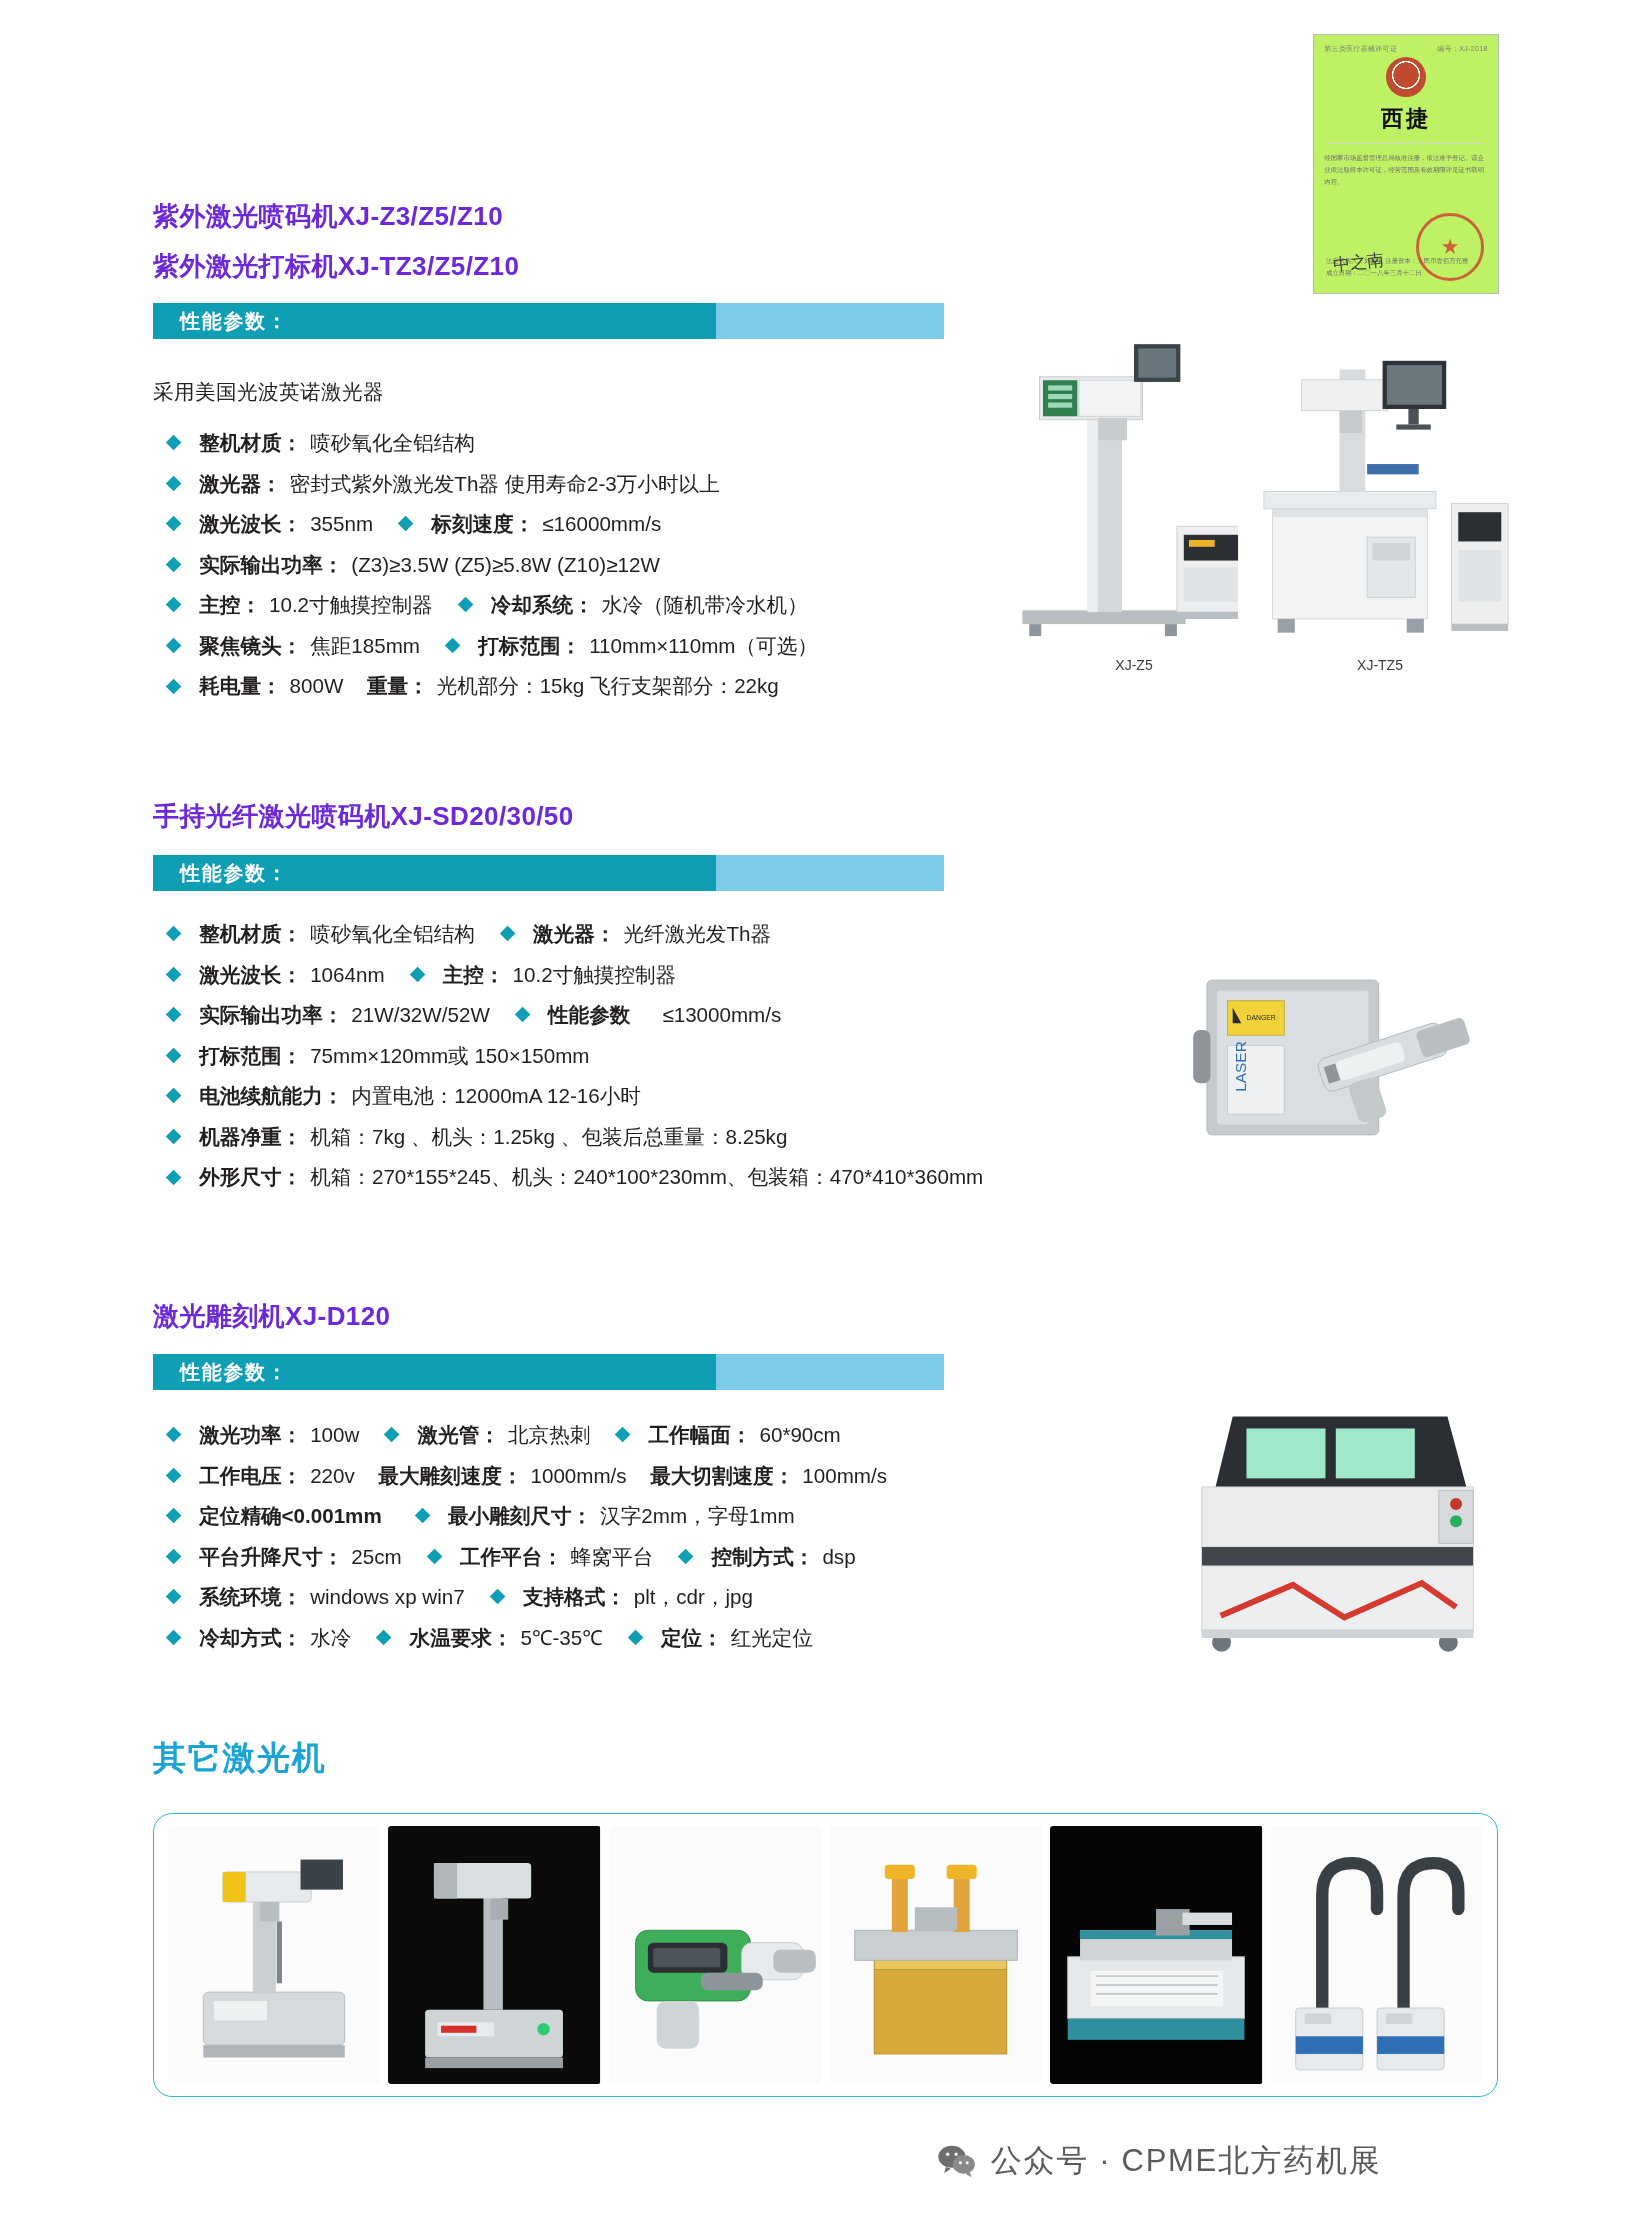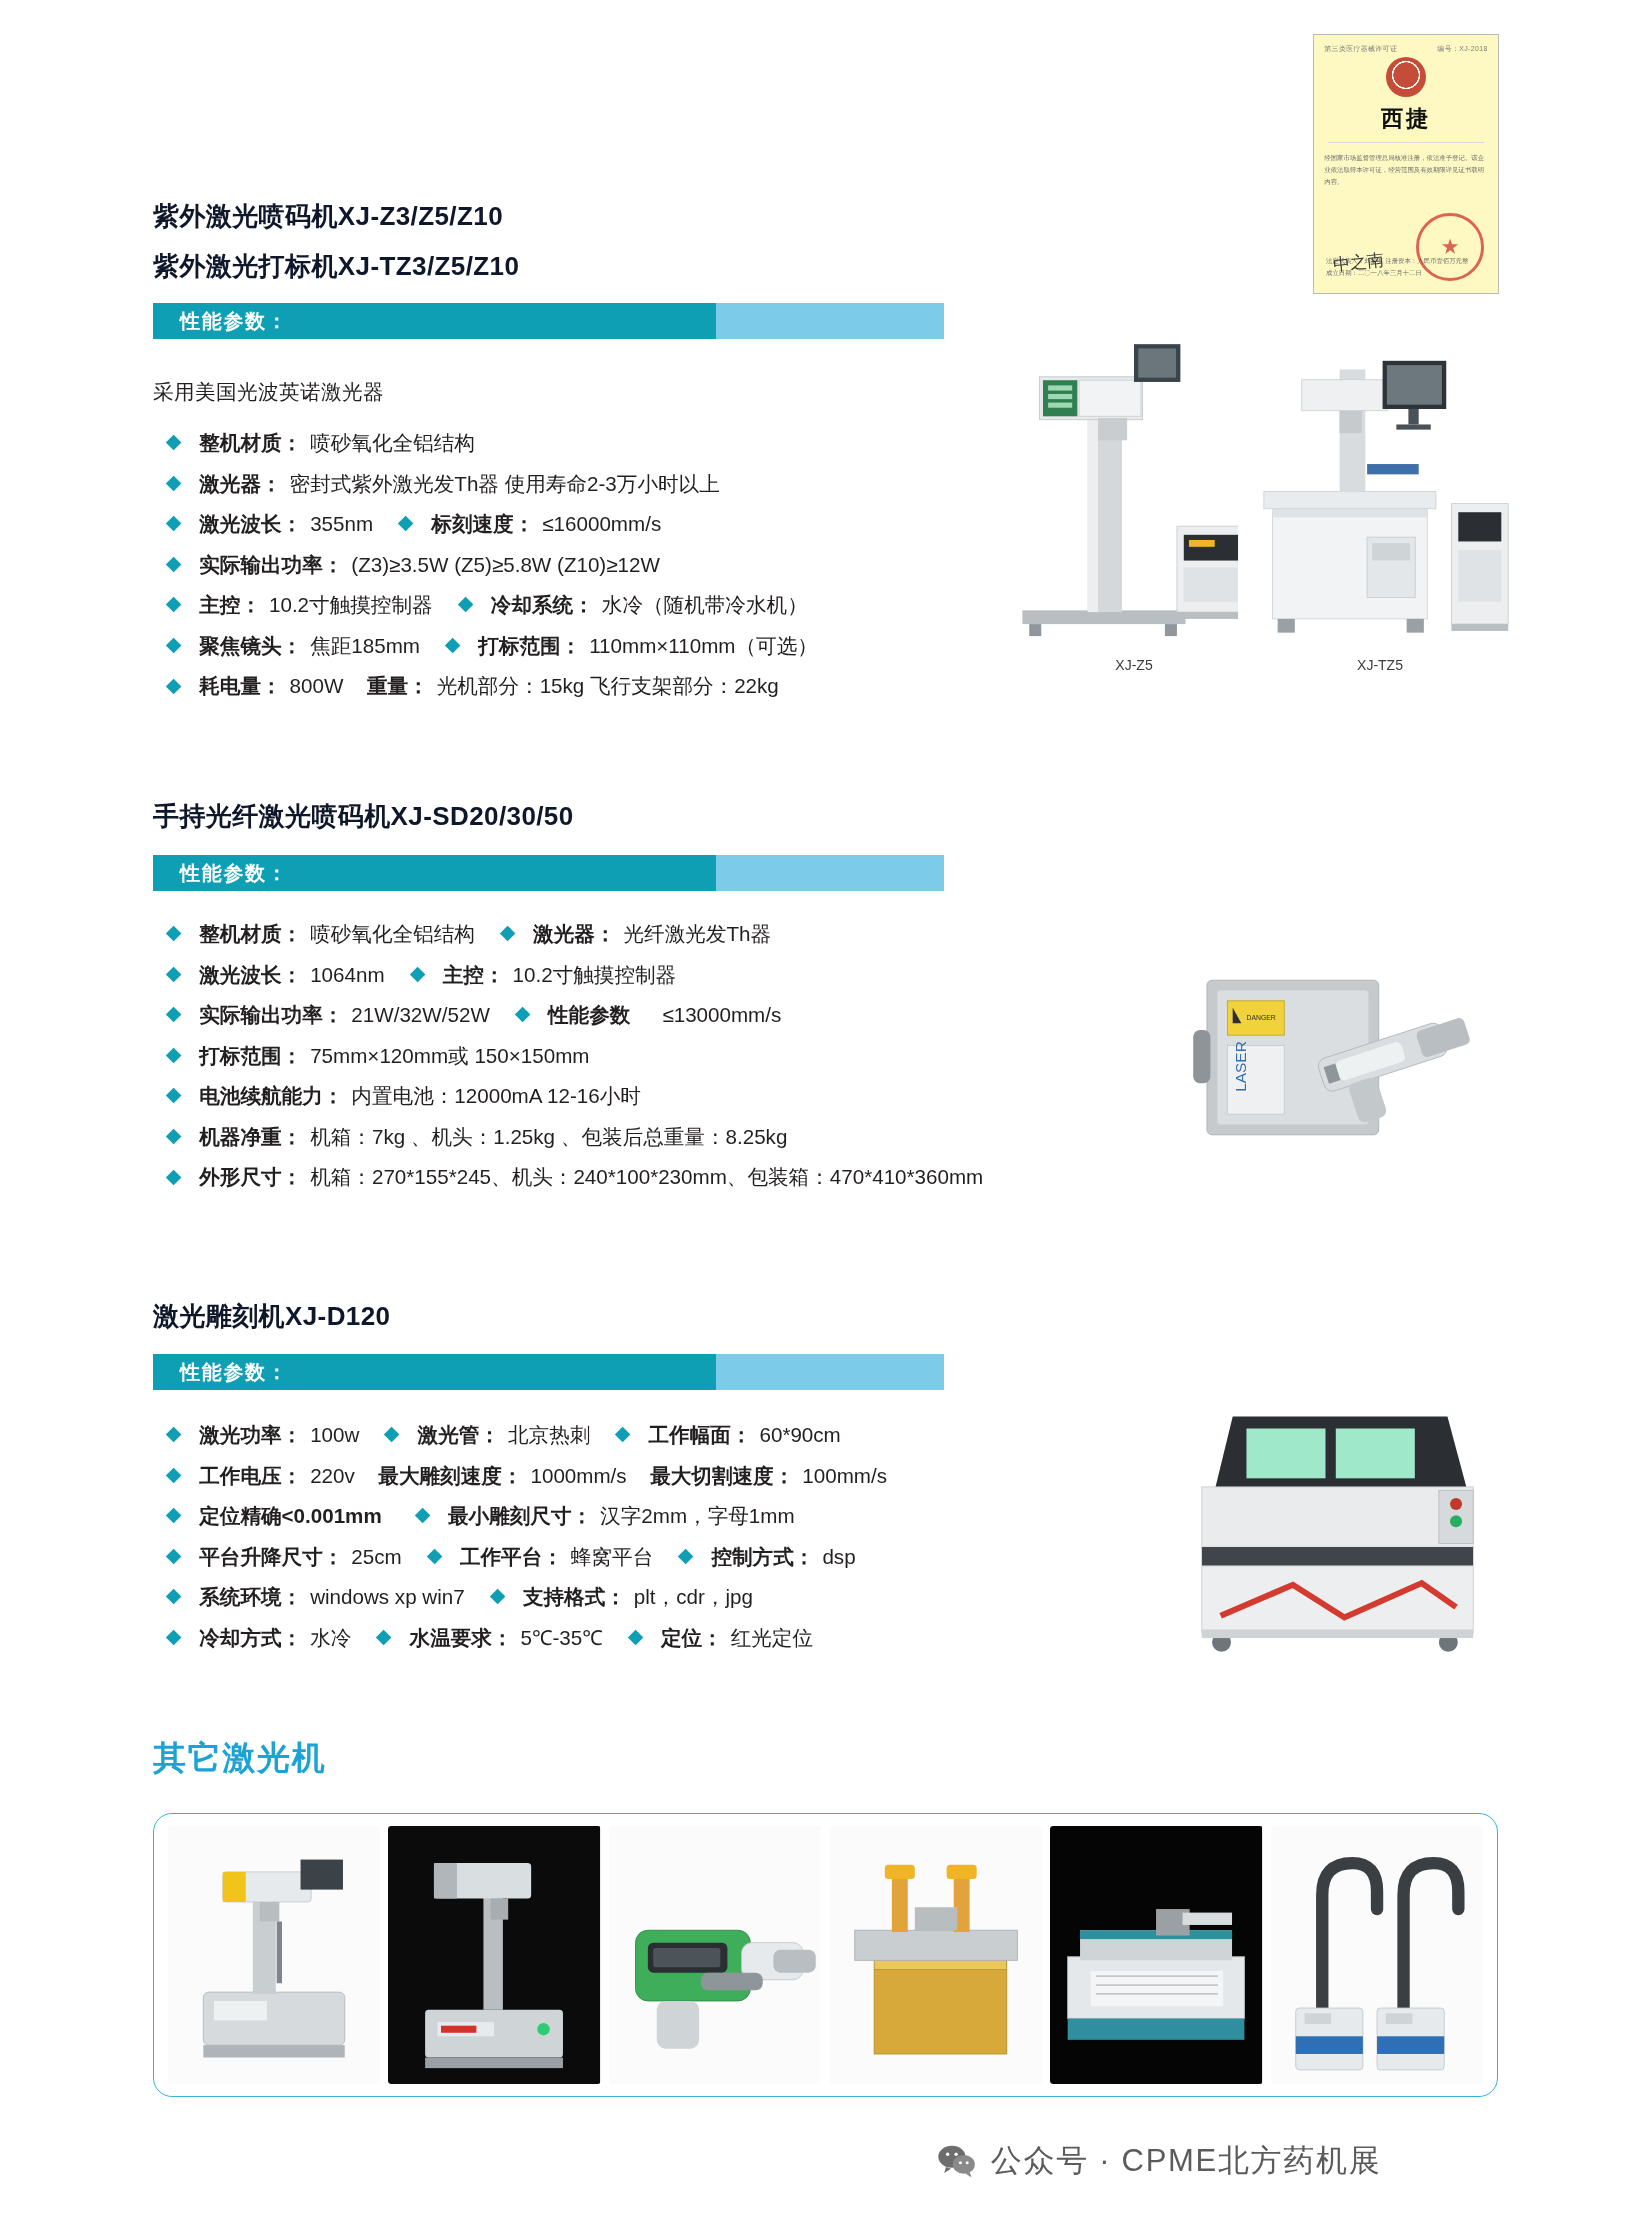--- a/index.html
+++ b/index.html
@@ -22,21 +22,21 @@
   }
 
   
   .cert {
     position: absolute;
     left: 1313px;
     top: 34px;
     width: 186px;
     height: 260px;
     border: 1.7px solid #b9b9b9;
-    background: #fef9c3;
+    background: #bef264;
     box-sizing: border-box;
     padding: 8.6px 10.3px;
     overflow: hidden;
   }
   .cert-top {
     display: flex;
     justify-content: space-between;
     font-size: 6.9px;
     color: #7a7a7a;
     letter-spacing: 0.4px;
@@ -109,21 +109,21 @@
     color: #3a3a3a;
     font-family: "DejaVu Serif", serif;
     transform: rotate(-6deg);
   }
 
   
   .prod-title {
     position: absolute;
     font-size: 26px;
     font-weight: bold;
-    color: #0f172a;
+    color: #6d28d9;
     letter-spacing: 0.4px;
     white-space: nowrap;
   }
   .bar {
     position: absolute;
     height: 36px;
     width: 791px;
     display: flex;
   }
   .bar .bar-dark {

